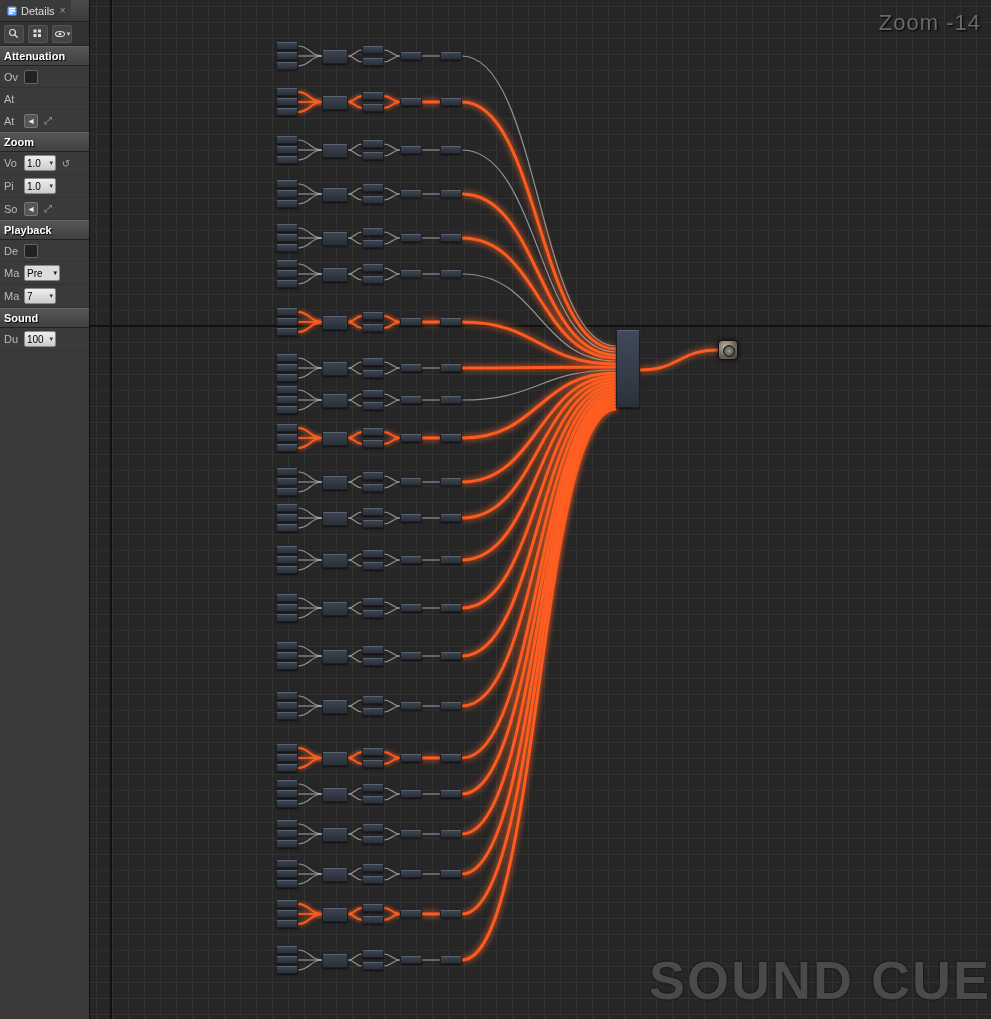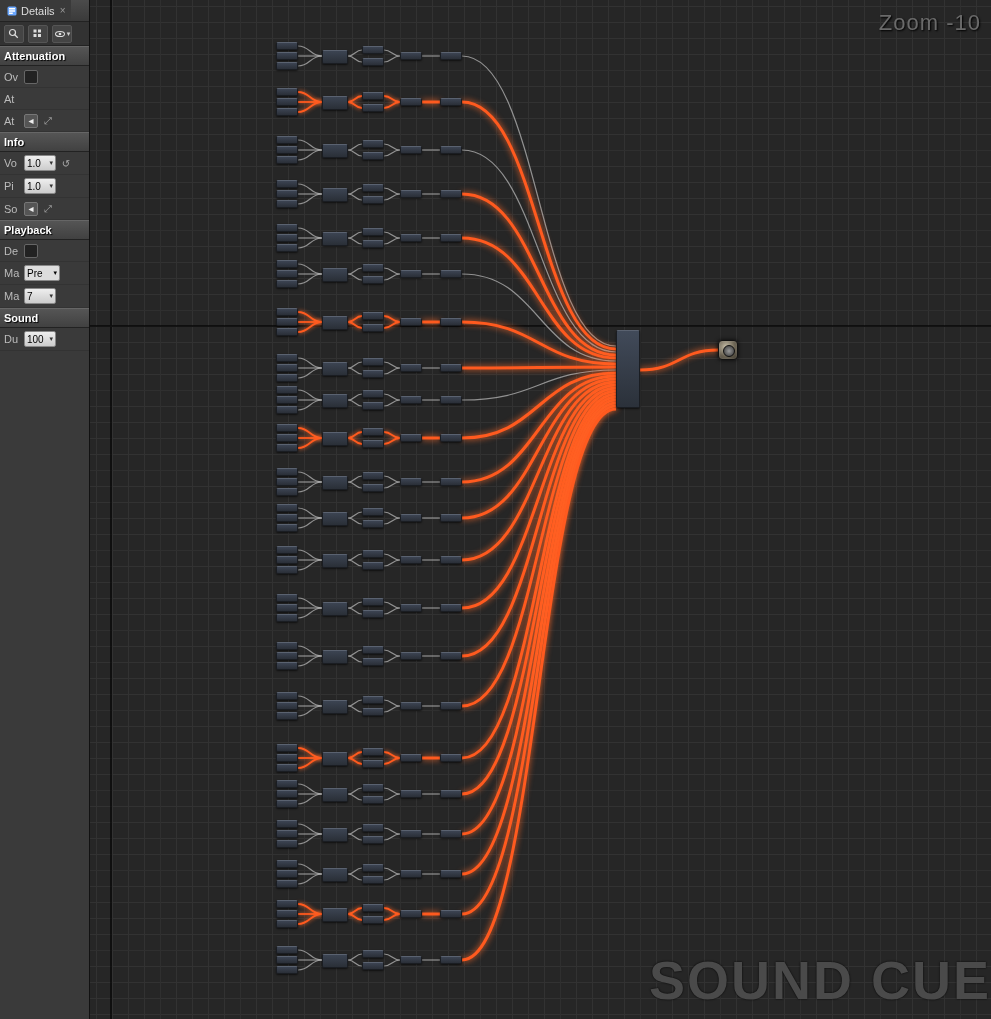--- a/index.html
+++ b/index.html
@@ -179,21 +179,21 @@
   </div>
   <div class="prop-row">
     <span class="prop-label">At</span>
   </div>
   <div class="prop-row">
     <span class="prop-label">At</span>
     <span class="prop-arrow">◂</span>
     <span class="reset-arrow">⤢</span>
   </div>
 
-  <div class="section-header">Info</div>
+  <div class="section-header">Zoom</div>
   <div class="prop-row">
     <span class="prop-label">Vo</span>
     <span class="prop-spin">
       <span>1.0</span>
         <span class="tri">▾</span>
     </span>
     <span class="reset-arrow">↺</span>
   </div>
   <div class="prop-row">
     <span class="prop-label">Pi</span>
@@ -233,21 +233,21 @@
     <span class="prop-label">Du</span>
     <span class="prop-spin">
       <span>100</span>
         <span class="tri">▾</span>
     </span>
   </div>
 
 </div>
 
 <div class="graph">
-  <div class="zoom-label">Zoom -10</div>
+  <div class="zoom-label">Zoom -14</div>
   <div class="watermark">SOUND CUE</div>
 
   <svg class="wires" id="wire-svg">
       <path d="M 208 46 C 220 46 220 56 232 56" class="w-dim"></path>
       <path d="M 208 56 C 220 56 220 56 232 56" class="w-dim"></path>
       <path d="M 208 66 C 220 66 220 56 232 56" class="w-dim"></path>
       <path d="M 258 56 C 265 56 265 50 272 50" class="w-dim"></path>
       <path d="M 258 56 C 265 56 265 62 272 62" class="w-dim"></path>
       <path d="M 294 50 C 302 50 302 56 310 56" class="w-dim"></path>
       <path d="M 294 62 C 302 62 302 56 310 56" class="w-dim"></path>

